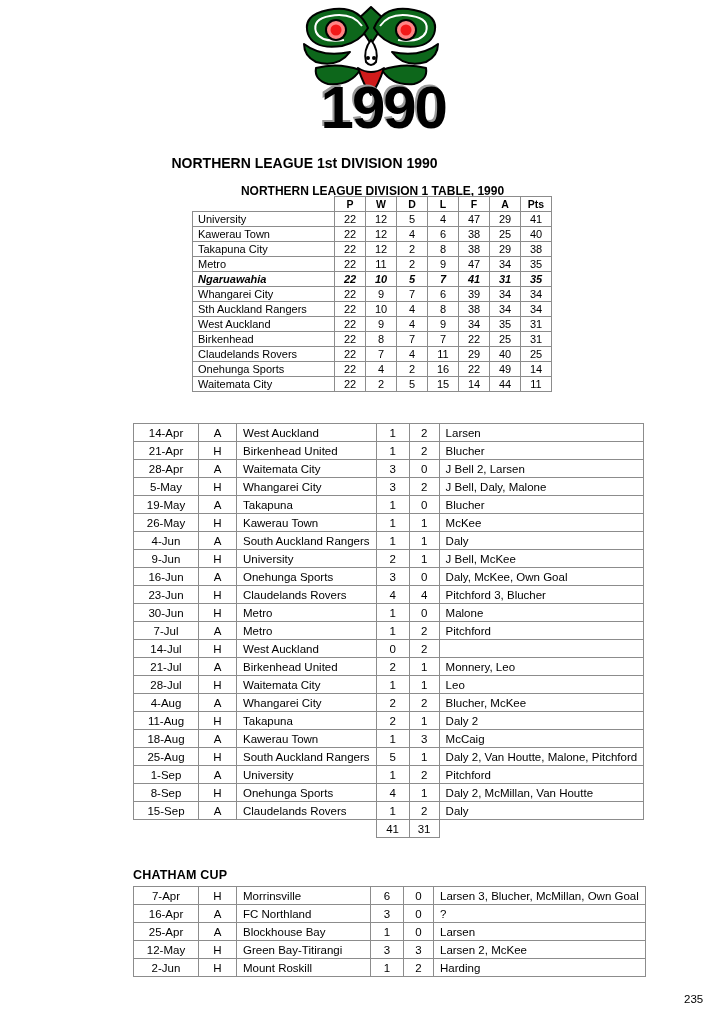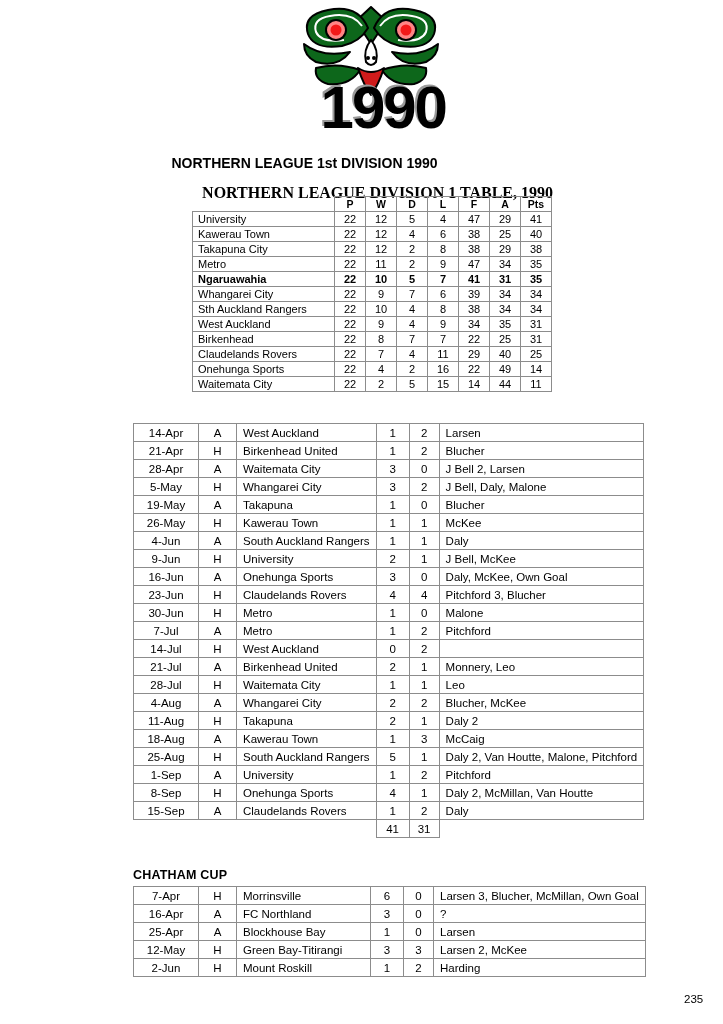--- a/index.html
+++ b/index.html
@@ -17,36 +17,36 @@
     position:relative; z-index:2; margin-top:-14px;
     font-size:60px; font-weight:bold; line-height:0.85; letter-spacing:-2px;
     color:#000; text-shadow:-2px -2px 0 #9a9a9a;
   }
 
   .title {
     position:absolute; top:155px; left:0; width:609px; text-align:center;
     font-size:14px; font-weight:bold;
   }
   .subtitle {
-    position:absolute; top:184px; left:192px; width:361px; text-align:right;
-    font-size:16px; font-weight:bold;font-family:Liberation Serif, serif;
+    position:absolute; top:184px; left:192px; width:361px; text-align:center;
+    font-size:12px; font-weight:bold;
   }
 
   
   table { border-collapse:collapse; table-layout:fixed; }
   .league { position:absolute; left:192px; top:196px; }
   .league td, .league th {
     border:1px solid #8c8c8c; height:15px; font-size:11px; padding:0 5px;
     white-space:nowrap; overflow:hidden;
   }
   .league th { font-weight:bold; text-align:center; font-size:10.5px; padding:0 2px; }
   .league td.blank { border:none; }
   .league td.team { text-align:left; }
   .league td.num { text-align:center; padding:0 2px; }
-  .league tr.hl td { font-weight:bold; }
+  .league tr.hl td { font-weight:bold;font-style:italic; }
 
   
   .matches td {
     border:1px solid #8c8c8c; height:18px; font-size:11.5px; padding:0 6px;
     white-space:nowrap; overflow:hidden;
   }
   .matches td.ctr { text-align:center; padding:0 2px; }
   .matches td.lft { text-align:left; }
   .matches tr.totals td { border:none; }
   .matches tr.totals td.tcell { border:1px solid #8c8c8c; }

